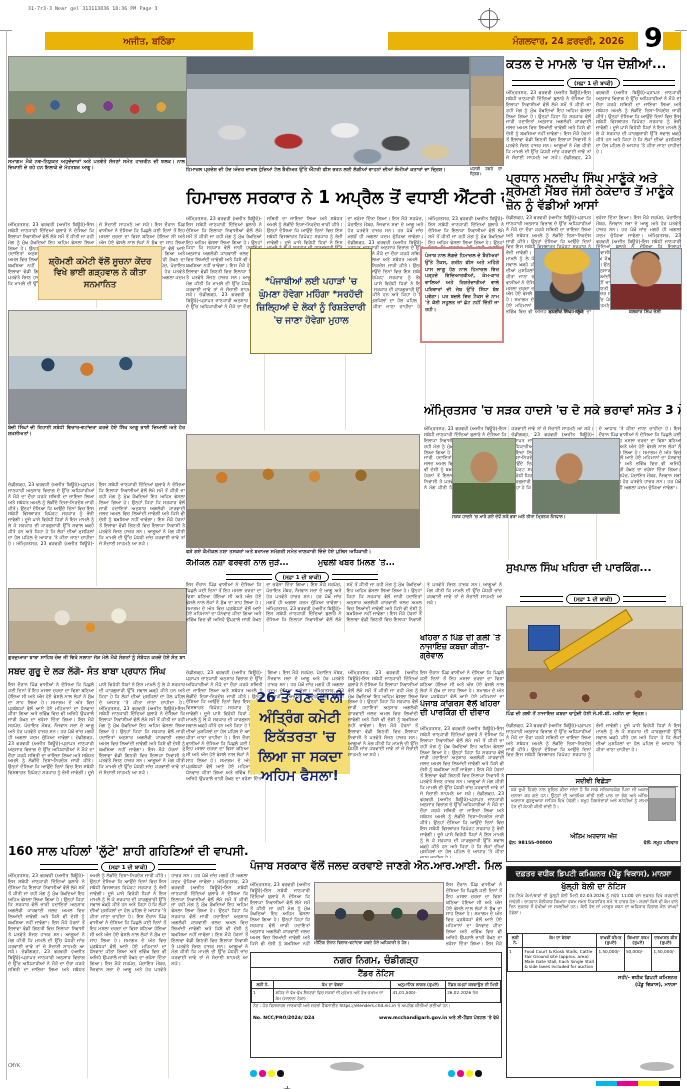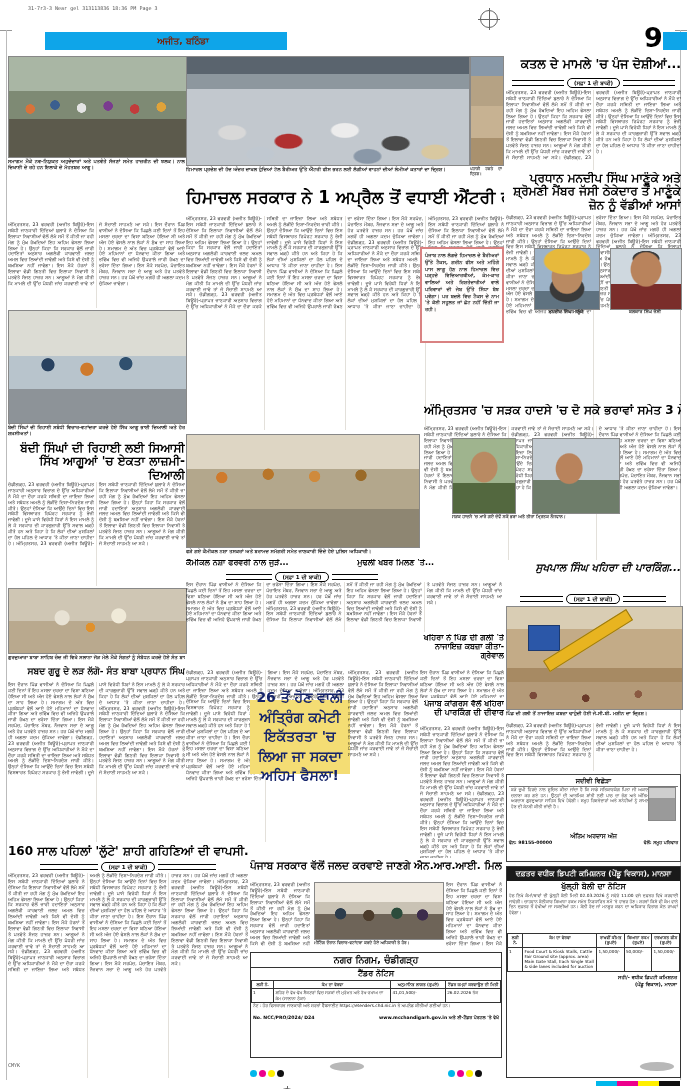--- a/index.html
+++ b/index.html
@@ -5,31 +5,31 @@
   html,body{margin:0;padding:0;background:#f2f2f0;}
   #page{position:relative;width:687px;height:1089px;background:#ffffff;margin:0 auto;
         font-family:"DejaVu Sans",sans-serif;overflow:hidden;}
   .abs{position:absolute;}
   
   .greek{font-size:4.7px;line-height:1.25;text-align:justify;color:#141414;overflow:hidden;}
   .greek span{word-break:break-word;}
   .c2{column-count:2;column-gap:5px;column-rule:1px solid #e3e0da;}
   .c3{column-count:3;column-gap:5px;column-rule:1px solid #e3e0da;}
   .c4{column-count:4;column-gap:5px;column-rule:1px solid #e3e0da;}
-  .hl{font-weight:bold;color:#000;text-align:right;line-height:1.12;overflow:hidden;}
+  .hl{font-weight:bold;color:#000;text-align:left;line-height:1.12;overflow:hidden;}
   .nw{white-space:nowrap;}
   .cap{font-size:5px;font-weight:bold;color:#1c1c1c;line-height:1.25;text-align:justify;overflow:hidden;}
   .capc{text-align:center;}
   
   .pillrow{display:flex;align-items:center;gap:3px;}
   .pillbar{flex:1;height:4px;border-top:1.5px solid #000;border-bottom:1px solid #000;}
   .pill{border:1px solid #000;border-radius:8px;font-size:5.5px;font-weight:bold;
         padding:0 6px;line-height:8px;background:#fff;white-space:nowrap;}
   
-  .peachbox{background:#0ea5e9;color:#7c1d00;font-weight:bold;text-align:center;overflow:hidden;padding-left:34px;}
+  .peachbox{background:#eab308;color:#7c1d00;font-weight:bold;text-align:center;overflow:hidden;}
   .hibox{background:#f8e0ae;border:1px solid #d8b770;font-weight:bold;color:#222;
          font-size:8.5px;line-height:1.3;text-align:center;display:flex;align-items:center;justify-content:center;padding:2px;}
   .ybox1{background:#fdf7cd;border:1px solid #8a7a30;font-weight:bold;color:#16306e;
          font-size:9px;line-height:1.45;text-align:center;display:flex;align-items:center;justify-content:center;padding:3px;}
   .ybox2{background:#f4dd74;font-weight:bold;color:#15246a;font-size:14px;line-height:1.4;
          text-align:center;display:flex;align-items:center;justify-content:center;padding:3px;}
   .pinkbox{border:2px solid #d98282;background:#fffdfc;font-size:5px;font-weight:bold;color:#2c2c2c;
            padding:3px;text-align:justify;line-height:1.35;overflow:hidden;}
   
   .ph{overflow:hidden;background:#b9b2a6;border:0.5px solid #888;}
@@ -130,20 +130,21 @@
 <div id="page">
 
   <div class="abs slug" style="left:28px;top:5px;">31-7r3-3 Near gel  313113836  18:36 PM  Page 3</div>
   <div class="abs regcross" style="left:480px;top:10px;"></div>
   <div class="abs rule-h" style="left:0;top:30px;width:12px;"></div>
   <div class="abs rule-h" style="left:675px;top:30px;width:12px;"></div>
   <div class="abs rule-v" style="left:6px;top:30px;height:1050px;"></div>
   <div class="abs rule-v" style="left:680px;top:30px;height:1050px;"></div>
 
   <div class="abs peachbox" style="left:45px;top:32px;width:208px;height:18px;font-size:9px;line-height:18px;">ਅਜੀਤ, ਬਠਿੰਡਾ</div>
+  <div class="abs peachbox" style="left:388px;top:32px;width:250px;height:18px;font-size:9px;line-height:18px;text-align:right;padding-right:14px;box-sizing:border-box;">ਮੰਗਲਵਾਰ, 24 ਫ਼ਰਵਰੀ, 2026</div>
   <div class="abs pageno" style="left:644px;top:22px;">9</div>
   <div class="abs peachbox" style="left:663px;top:32px;width:18px;height:18px;"></div>
 
   <div class="abs ph ph-crowd" style="left:8px;top:56px;width:177px;height:100px;"></div>
   <div class="abs cap" style="left:8px;top:158px;width:177px;height:26px;">ਸਮਾਗਮ ਮੌਕੇ ਨਵ-ਨਿਯੁਕਤ ਅਹੁਦੇਦਾਰਾਂ ਅਤੇ ਪਤਵੰਤੇ ਸੱਜਣਾਂ ਸਮੇਤ ਹਾਜ਼ਰੀਨ ਦੀ ਝਲਕ। ਨਾਲ ਦਿਖਾਈ ਦੇ ਰਹੇ ਹਨ ਇਲਾਕੇ ਦੇ ਮੋਹਤਬਰ ਆਗੂ।</div>
 
   <div class="abs ph ph-toll" style="left:186px;top:56px;width:282px;height:108px;"></div>
   <div class="abs cap" style="left:186px;top:166px;width:282px;height:11px;white-space:nowrap;">ਹਿਮਾਚਲ ਪ੍ਰਦੇਸ਼ ਦੀ ਹੱਦ ਅੰਦਰ ਦਾਖਲ ਹੁੰਦਿਆਂ ਟੋਲ ਬੈਰੀਅਰ ਉੱਤੇ ਐਂਟਰੀ ਫੀਸ ਭਰਨ ਲਈ ਲੱਗੀਆਂ ਵਾਹਨਾਂ ਦੀਆਂ ਲੰਮੀਆਂ ਕਤਾਰਾਂ ਦਾ ਦ੍ਰਿਸ਼।</div>
 
   <div class="abs ph ph-hill" style="left:470px;top:56px;width:32px;height:108px;"></div>
@@ -164,25 +165,25 @@
     <span>ਚੰਡੀਗੜ੍ਹ, 23 ਫਰਵਰੀ (ਅਜੀਤ ਬਿਊਰੋ)-ਪ੍ਰਾਪਤ ਜਾਣਕਾਰੀ ਅਨੁਸਾਰ ਵਿਭਾਗ ਦੇ ਉੱਚ ਅਧਿਕਾਰੀਆਂ ਨੇ ਮੌਕੇ ਦਾ ਦੌਰਾ ਕਰਕੇ ਸਥਿਤੀ ਦਾ ਜਾਇਜ਼ਾ ਲਿਆ ਅਤੇ ਸਬੰਧਤ ਅਮਲੇ ਨੂੰ ਲੋੜੀਂਦੇ ਦਿਸ਼ਾ-ਨਿਰਦੇਸ਼ ਜਾਰੀ ਕੀਤੇ। ਉਨ੍ਹਾਂ ਦੱਸਿਆ ਕਿ ਆਉਂਦੇ ਦਿਨਾਂ ਵਿਚ ਇਸ ਸਬੰਧੀ ਵਿਸਥਾਰਤ ਰਿਪੋਰਟ ਸਰਕਾਰ ਨੂੰ ਭੇਜੀ ਜਾਵੇਗੀ। ਦੂਜੇ ਪਾਸੇ ਵਿਰੋਧੀ ਧਿਰਾਂ ਨੇ ਇਸ ਮਾਮਲੇ ਨੂੰ ਲੈ ਕੇ ਸਰਕਾਰ ਦੀ ਕਾਰਗੁਜ਼ਾਰੀ ਉੱਤੇ ਸਵਾਲ ਖੜ੍ਹੇ ਕੀਤੇ ਹਨ ਅਤੇ ਕਿਹਾ ਹੈ ਕਿ ਲੋਕਾਂ ਦੀਆਂ ਮੁਸ਼ਕਿਲਾਂ ਦਾ ਹੱਲ ਪਹਿਲ ਦੇ ਆਧਾਰ 'ਤੇ ਕੀਤਾ ਜਾਣਾ ਚਾਹੀਦਾ ਹੈ।</span> <span>ਇਸ ਦੌਰਾਨ ਪਿੰਡ ਵਾਸੀਆਂ ਨੇ ਦੱਸਿਆ ਕਿ ਪਿਛਲੇ ਕਈ ਦਿਨਾਂ ਤੋਂ ਇਹ ਮਸਲਾ ਚਰਚਾ ਦਾ ਵਿਸ਼ਾ ਬਣਿਆ ਹੋਇਆ ਸੀ ਅਤੇ ਅੱਜ ਹੋਏ ਫੈਸਲੇ ਨਾਲ ਲੋਕਾਂ ਨੇ ਸੁੱਖ ਦਾ ਸਾਹ ਲਿਆ ਹੈ। ਸਮਾਗਮ ਦੇ ਅੰਤ ਵਿਚ ਪ੍ਰਬੰਧਕਾਂ ਵੱਲੋਂ ਆਏ ਹੋਏ ਮਹਿਮਾਨਾਂ ਦਾ ਧੰਨਵਾਦ ਕੀਤਾ ਗਿਆ ਅਤੇ ਭਵਿੱਖ ਵਿਚ ਵੀ ਅਜਿਹੇ ਉਪਰਾਲੇ ਜਾਰੀ ਰੱਖਣ ਦਾ ਭਰੋਸਾ ਦਿੱਤਾ ਗਿਆ। ਇਸ ਮੌਕੇ ਸਰਪੰਚ, ਪੰਚਾਇਤ ਮੈਂਬਰ, ਨੌਜਵਾਨ ਸਭਾ ਦੇ ਆਗੂ ਅਤੇ ਹੋਰ ਪਤਵੰਤੇ ਹਾਜ਼ਰ ਸਨ। ਹਰ ਪੱਖੋਂ ਜਾਂਚ ਮਗਰੋਂ ਹੀ ਅਗਲਾ ਕਦਮ ਚੁੱਕਿਆ ਜਾਵੇਗਾ।</span> <span>ਅੰਮ੍ਰਿਤਸਰ, 23 ਫਰਵਰੀ (ਅਜੀਤ ਬਿਊਰੋ)-ਇਸ ਸਬੰਧੀ ਜਾਣਕਾਰੀ ਦਿੰਦਿਆਂ ਬੁਲਾਰੇ ਨੇ ਦੱਸਿਆ ਕਿ ਇਲਾਕਾ ਨਿਵਾਸੀਆਂ ਵੱਲੋਂ ਲੰਮੇ ਸਮੇਂ ਤੋਂ ਕੀਤੀ ਜਾ ਰਹੀ ਮੰਗ ਨੂੰ ਮੁੱਖ ਰੱਖਦਿਆਂ ਇਹ ਅਹਿਮ ਫੈਸਲਾ ਲਿਆ ਗਿਆ ਹੈ। ਉਨ੍ਹਾਂ ਕਿਹਾ ਕਿ ਸਰਕਾਰ ਵੱਲੋਂ ਜਾਰੀ ਹਦਾਇਤਾਂ ਅਨੁਸਾਰ ਅਗਲੇਰੀ ਕਾਰਵਾਈ ਜਲਦ ਅਮਲ ਵਿਚ ਲਿਆਂਦੀ ਜਾਵੇਗੀ ਅਤੇ ਕਿਸੇ ਵੀ ਦੋਸ਼ੀ ਨੂੰ ਬਖ਼ਸ਼ਿਆ ਨਹੀਂ ਜਾਵੇਗਾ। ਇਸ ਮੌਕੇ ਹੋਰਨਾਂ ਤੋਂ ਇਲਾਵਾ ਵੱਡੀ ਗਿਣਤੀ ਵਿਚ ਇਲਾਕਾ ਨਿਵਾਸੀ ਤੇ ਪਤਵੰਤੇ ਸੱਜਣ ਹਾਜ਼ਰ ਸਨ। ਆਗੂਆਂ ਨੇ ਮੰਗ ਕੀਤੀ ਕਿ ਮਾਮਲੇ ਦੀ ਉੱਚ ਪੱਧਰੀ ਜਾਂਚ ਕਰਵਾਈ ਜਾਵੇ ਤਾਂ ਜੋ ਸੱਚਾਈ ਸਾਹਮਣੇ ਆ ਸਕੇ।</span>
   </div>
   <div class="abs ph ph-turban" style="left:534px;top:248px;width:64px;height:60px;"></div>
   <div class="abs cap capc" style="left:530px;top:309px;width:72px;height:8px;font-size:4.6px;">ਮਨਦੀਪ ਸਿੰਘ ਮਾਣੂੰਕੇ</div>
   <div class="abs ph ph-maroon" style="left:610px;top:248px;width:70px;height:60px;"></div>
   <div class="abs cap capc" style="left:608px;top:309px;width:74px;height:8px;font-size:4.6px;">ਬਲਕਾਰ ਸਿੰਘ ਜੱਸੀ</div>
 
   <div class="abs greek c2" style="left:8px;top:222px;width:177px;height:86px;">
     <span>ਅੰਮ੍ਰਿਤਸਰ, 23 ਫਰਵਰੀ (ਅਜੀਤ ਬਿਊਰੋ)-ਇਸ ਸਬੰਧੀ ਜਾਣਕਾਰੀ ਦਿੰਦਿਆਂ ਬੁਲਾਰੇ ਨੇ ਦੱਸਿਆ ਕਿ ਇਲਾਕਾ ਨਿਵਾਸੀਆਂ ਵੱਲੋਂ ਲੰਮੇ ਸਮੇਂ ਤੋਂ ਕੀਤੀ ਜਾ ਰਹੀ ਮੰਗ ਨੂੰ ਮੁੱਖ ਰੱਖਦਿਆਂ ਇਹ ਅਹਿਮ ਫੈਸਲਾ ਲਿਆ ਗਿਆ ਹੈ। ਉਨ੍ਹਾਂ ਕਿਹਾ ਕਿ ਸਰਕਾਰ ਵੱਲੋਂ ਜਾਰੀ ਹਦਾਇਤਾਂ ਅਨੁਸਾਰ ਅਗਲੇਰੀ ਕਾਰਵਾਈ ਜਲਦ ਅਮਲ ਵਿਚ ਲਿਆਂਦੀ ਜਾਵੇਗੀ ਅਤੇ ਕਿਸੇ ਵੀ ਦੋਸ਼ੀ ਨੂੰ ਬਖ਼ਸ਼ਿਆ ਨਹੀਂ ਜਾਵੇਗਾ। ਇਸ ਮੌਕੇ ਹੋਰਨਾਂ ਤੋਂ ਇਲਾਵਾ ਵੱਡੀ ਗਿਣਤੀ ਵਿਚ ਇਲਾਕਾ ਨਿਵਾਸੀ ਤੇ ਪਤਵੰਤੇ ਸੱਜਣ ਹਾਜ਼ਰ ਸਨ। ਆਗੂਆਂ ਨੇ ਮੰਗ ਕੀਤੀ ਕਿ ਮਾਮਲੇ ਦੀ ਉੱਚ ਪੱਧਰੀ ਜਾਂਚ ਕਰਵਾਈ ਜਾਵੇ ਤਾਂ ਜੋ ਸੱਚਾਈ ਸਾਹਮਣੇ ਆ ਸਕੇ।</span> <span>ਇਸ ਦੌਰਾਨ ਪਿੰਡ ਵਾਸੀਆਂ ਨੇ ਦੱਸਿਆ ਕਿ ਪਿਛਲੇ ਕਈ ਦਿਨਾਂ ਤੋਂ ਇਹ ਮਸਲਾ ਚਰਚਾ ਦਾ ਵਿਸ਼ਾ ਬਣਿਆ ਹੋਇਆ ਸੀ ਅਤੇ ਅੱਜ ਹੋਏ ਫੈਸਲੇ ਨਾਲ ਲੋਕਾਂ ਨੇ ਸੁੱਖ ਦਾ ਸਾਹ ਲਿਆ ਹੈ। ਸਮਾਗਮ ਦੇ ਅੰਤ ਵਿਚ ਪ੍ਰਬੰਧਕਾਂ ਵੱਲੋਂ ਆਏ ਹੋਏ ਮਹਿਮਾਨਾਂ ਦਾ ਧੰਨਵਾਦ ਕੀਤਾ ਗਿਆ ਅਤੇ ਭਵਿੱਖ ਵਿਚ ਵੀ ਅਜਿਹੇ ਉਪਰਾਲੇ ਜਾਰੀ ਰੱਖਣ ਦਾ ਭਰੋਸਾ ਦਿੱਤਾ ਗਿਆ। ਇਸ ਮੌਕੇ ਸਰਪੰਚ, ਪੰਚਾਇਤ ਮੈਂਬਰ, ਨੌਜਵਾਨ ਸਭਾ ਦੇ ਆਗੂ ਅਤੇ ਹੋਰ ਪਤਵੰਤੇ ਹਾਜ਼ਰ ਸਨ। ਹਰ ਪੱਖੋਂ ਜਾਂਚ ਮਗਰੋਂ ਹੀ ਅਗਲਾ ਕਦਮ ਚੁੱਕਿਆ ਜਾਵੇਗਾ।</span>
   </div>
+  <div class="abs hibox" style="left:38px;top:246px;width:118px;height:48px;">ਸ਼੍ਰੋਮਣੀ ਕਮੇਟੀ ਵੱਲੋਂ ਸੂਚਨਾ ਕੇਂਦਰ ਵਿਖੇ ਭਾਈ ਗੜ੍ਹਵਾਲ ਨੇ ਕੀਤਾ ਸਨਮਾਨਿਤ</div>
 
   <div class="abs ph ph-room" style="left:8px;top:310px;width:177px;height:112px;"></div>
   <div class="abs cap" style="left:8px;top:424px;width:177px;height:16px;">ਬੰਦੀ ਸਿੰਘਾਂ ਦੀ ਰਿਹਾਈ ਸਬੰਧੀ ਵਿਚਾਰ-ਵਟਾਂਦਰਾ ਕਰਦੇ ਹੋਏ ਸਿੱਖ ਆਗੂ ਭਾਈ ਦਿਆਲੀ ਅਤੇ ਹੋਰ ਸ਼ਖ਼ਸੀਅਤਾਂ।</div>
 
-  <div class="abs hl" style="left:8px;top:442px;width:177px;height:38px;font-size:12px;">ਬੰਦੀ ਸਿੰਘਾਂ ਦੀ ਰਿਹਾਈ ਲਈ ਸਿਆਸੀ ਸਿੱਖ ਆਗੂਆਂ 'ਚ ਏਕਤਾ ਲਾਜ਼ਮੀ-ਦਿਆਲੀ</div>
   <div class="abs greek c2" style="left:8px;top:482px;width:177px;height:104px;">
     <span>ਚੰਡੀਗੜ੍ਹ, 23 ਫਰਵਰੀ (ਅਜੀਤ ਬਿਊਰੋ)-ਪ੍ਰਾਪਤ ਜਾਣਕਾਰੀ ਅਨੁਸਾਰ ਵਿਭਾਗ ਦੇ ਉੱਚ ਅਧਿਕਾਰੀਆਂ ਨੇ ਮੌਕੇ ਦਾ ਦੌਰਾ ਕਰਕੇ ਸਥਿਤੀ ਦਾ ਜਾਇਜ਼ਾ ਲਿਆ ਅਤੇ ਸਬੰਧਤ ਅਮਲੇ ਨੂੰ ਲੋੜੀਂਦੇ ਦਿਸ਼ਾ-ਨਿਰਦੇਸ਼ ਜਾਰੀ ਕੀਤੇ। ਉਨ੍ਹਾਂ ਦੱਸਿਆ ਕਿ ਆਉਂਦੇ ਦਿਨਾਂ ਵਿਚ ਇਸ ਸਬੰਧੀ ਵਿਸਥਾਰਤ ਰਿਪੋਰਟ ਸਰਕਾਰ ਨੂੰ ਭੇਜੀ ਜਾਵੇਗੀ। ਦੂਜੇ ਪਾਸੇ ਵਿਰੋਧੀ ਧਿਰਾਂ ਨੇ ਇਸ ਮਾਮਲੇ ਨੂੰ ਲੈ ਕੇ ਸਰਕਾਰ ਦੀ ਕਾਰਗੁਜ਼ਾਰੀ ਉੱਤੇ ਸਵਾਲ ਖੜ੍ਹੇ ਕੀਤੇ ਹਨ ਅਤੇ ਕਿਹਾ ਹੈ ਕਿ ਲੋਕਾਂ ਦੀਆਂ ਮੁਸ਼ਕਿਲਾਂ ਦਾ ਹੱਲ ਪਹਿਲ ਦੇ ਆਧਾਰ 'ਤੇ ਕੀਤਾ ਜਾਣਾ ਚਾਹੀਦਾ ਹੈ।</span> <span>ਅੰਮ੍ਰਿਤਸਰ, 23 ਫਰਵਰੀ (ਅਜੀਤ ਬਿਊਰੋ)-ਇਸ ਸਬੰਧੀ ਜਾਣਕਾਰੀ ਦਿੰਦਿਆਂ ਬੁਲਾਰੇ ਨੇ ਦੱਸਿਆ ਕਿ ਇਲਾਕਾ ਨਿਵਾਸੀਆਂ ਵੱਲੋਂ ਲੰਮੇ ਸਮੇਂ ਤੋਂ ਕੀਤੀ ਜਾ ਰਹੀ ਮੰਗ ਨੂੰ ਮੁੱਖ ਰੱਖਦਿਆਂ ਇਹ ਅਹਿਮ ਫੈਸਲਾ ਲਿਆ ਗਿਆ ਹੈ। ਉਨ੍ਹਾਂ ਕਿਹਾ ਕਿ ਸਰਕਾਰ ਵੱਲੋਂ ਜਾਰੀ ਹਦਾਇਤਾਂ ਅਨੁਸਾਰ ਅਗਲੇਰੀ ਕਾਰਵਾਈ ਜਲਦ ਅਮਲ ਵਿਚ ਲਿਆਂਦੀ ਜਾਵੇਗੀ ਅਤੇ ਕਿਸੇ ਵੀ ਦੋਸ਼ੀ ਨੂੰ ਬਖ਼ਸ਼ਿਆ ਨਹੀਂ ਜਾਵੇਗਾ। ਇਸ ਮੌਕੇ ਹੋਰਨਾਂ ਤੋਂ ਇਲਾਵਾ ਵੱਡੀ ਗਿਣਤੀ ਵਿਚ ਇਲਾਕਾ ਨਿਵਾਸੀ ਤੇ ਪਤਵੰਤੇ ਸੱਜਣ ਹਾਜ਼ਰ ਸਨ। ਆਗੂਆਂ ਨੇ ਮੰਗ ਕੀਤੀ ਕਿ ਮਾਮਲੇ ਦੀ ਉੱਚ ਪੱਧਰੀ ਜਾਂਚ ਕਰਵਾਈ ਜਾਵੇ ਤਾਂ ਜੋ ਸੱਚਾਈ ਸਾਹਮਣੇ ਆ ਸਕੇ।</span>
   </div>
 
   <div class="abs ph ph-garland" style="left:8px;top:588px;width:177px;height:64px;"></div>
   <div class="abs cap" style="left:8px;top:654px;width:177px;height:11px;white-space:nowrap;">ਗੁਰਦੁਆਰਾ ਬਾਬਾ ਸਾਹਿਬ ਚੰਦ ਜੀ ਵਿਖੇ ਸਲਾਨਾ ਜੋੜ ਮੇਲੇ ਮੌਕੇ ਸੰਗਤਾਂ ਨੂੰ ਸੰਬੋਧਨ ਕਰਦੇ ਹੋਏ ਸੰਤ ਬਾਬਾ ਪ੍ਰਧਾਨ ਸਿੰਘ।</div>
   <div class="abs hl nw" style="left:8px;top:666px;width:177px;height:13px;font-size:9px;">ਸਬਦ ਗੁਰੂ ਦੇ ਲੜ ਲੱਗੋ- ਸੰਤ ਬਾਬਾ ਪ੍ਰਧਾਨ ਸਿੰਘ</div>
   <div class="abs greek c2" style="left:8px;top:682px;width:177px;height:160px;">
     <span>ਇਸ ਦੌਰਾਨ ਪਿੰਡ ਵਾਸੀਆਂ ਨੇ ਦੱਸਿਆ ਕਿ ਪਿਛਲੇ ਕਈ ਦਿਨਾਂ ਤੋਂ ਇਹ ਮਸਲਾ ਚਰਚਾ ਦਾ ਵਿਸ਼ਾ ਬਣਿਆ ਹੋਇਆ ਸੀ ਅਤੇ ਅੱਜ ਹੋਏ ਫੈਸਲੇ ਨਾਲ ਲੋਕਾਂ ਨੇ ਸੁੱਖ ਦਾ ਸਾਹ ਲਿਆ ਹੈ। ਸਮਾਗਮ ਦੇ ਅੰਤ ਵਿਚ ਪ੍ਰਬੰਧਕਾਂ ਵੱਲੋਂ ਆਏ ਹੋਏ ਮਹਿਮਾਨਾਂ ਦਾ ਧੰਨਵਾਦ ਕੀਤਾ ਗਿਆ ਅਤੇ ਭਵਿੱਖ ਵਿਚ ਵੀ ਅਜਿਹੇ ਉਪਰਾਲੇ ਜਾਰੀ ਰੱਖਣ ਦਾ ਭਰੋਸਾ ਦਿੱਤਾ ਗਿਆ। ਇਸ ਮੌਕੇ ਸਰਪੰਚ, ਪੰਚਾਇਤ ਮੈਂਬਰ, ਨੌਜਵਾਨ ਸਭਾ ਦੇ ਆਗੂ ਅਤੇ ਹੋਰ ਪਤਵੰਤੇ ਹਾਜ਼ਰ ਸਨ। ਹਰ ਪੱਖੋਂ ਜਾਂਚ ਮਗਰੋਂ ਹੀ ਅਗਲਾ ਕਦਮ ਚੁੱਕਿਆ ਜਾਵੇਗਾ।</span> <span>ਚੰਡੀਗੜ੍ਹ, 23 ਫਰਵਰੀ (ਅਜੀਤ ਬਿਊਰੋ)-ਪ੍ਰਾਪਤ ਜਾਣਕਾਰੀ ਅਨੁਸਾਰ ਵਿਭਾਗ ਦੇ ਉੱਚ ਅਧਿਕਾਰੀਆਂ ਨੇ ਮੌਕੇ ਦਾ ਦੌਰਾ ਕਰਕੇ ਸਥਿਤੀ ਦਾ ਜਾਇਜ਼ਾ ਲਿਆ ਅਤੇ ਸਬੰਧਤ ਅਮਲੇ ਨੂੰ ਲੋੜੀਂਦੇ ਦਿਸ਼ਾ-ਨਿਰਦੇਸ਼ ਜਾਰੀ ਕੀਤੇ। ਉਨ੍ਹਾਂ ਦੱਸਿਆ ਕਿ ਆਉਂਦੇ ਦਿਨਾਂ ਵਿਚ ਇਸ ਸਬੰਧੀ ਵਿਸਥਾਰਤ ਰਿਪੋਰਟ ਸਰਕਾਰ ਨੂੰ ਭੇਜੀ ਜਾਵੇਗੀ। ਦੂਜੇ ਪਾਸੇ ਵਿਰੋਧੀ ਧਿਰਾਂ ਨੇ ਇਸ ਮਾਮਲੇ ਨੂੰ ਲੈ ਕੇ ਸਰਕਾਰ ਦੀ ਕਾਰਗੁਜ਼ਾਰੀ ਉੱਤੇ ਸਵਾਲ ਖੜ੍ਹੇ ਕੀਤੇ ਹਨ ਅਤੇ ਕਿਹਾ ਹੈ ਕਿ ਲੋਕਾਂ ਦੀਆਂ ਮੁਸ਼ਕਿਲਾਂ ਦਾ ਹੱਲ ਪਹਿਲ ਦੇ ਆਧਾਰ 'ਤੇ ਕੀਤਾ ਜਾਣਾ ਚਾਹੀਦਾ ਹੈ।</span> <span>ਅੰਮ੍ਰਿਤਸਰ, 23 ਫਰਵਰੀ (ਅਜੀਤ ਬਿਊਰੋ)-ਇਸ ਸਬੰਧੀ ਜਾਣਕਾਰੀ ਦਿੰਦਿਆਂ ਬੁਲਾਰੇ ਨੇ ਦੱਸਿਆ ਕਿ ਇਲਾਕਾ ਨਿਵਾਸੀਆਂ ਵੱਲੋਂ ਲੰਮੇ ਸਮੇਂ ਤੋਂ ਕੀਤੀ ਜਾ ਰਹੀ ਮੰਗ ਨੂੰ ਮੁੱਖ ਰੱਖਦਿਆਂ ਇਹ ਅਹਿਮ ਫੈਸਲਾ ਲਿਆ ਗਿਆ ਹੈ। ਉਨ੍ਹਾਂ ਕਿਹਾ ਕਿ ਸਰਕਾਰ ਵੱਲੋਂ ਜਾਰੀ ਹਦਾਇਤਾਂ ਅਨੁਸਾਰ ਅਗਲੇਰੀ ਕਾਰਵਾਈ ਜਲਦ ਅਮਲ ਵਿਚ ਲਿਆਂਦੀ ਜਾਵੇਗੀ ਅਤੇ ਕਿਸੇ ਵੀ ਦੋਸ਼ੀ ਨੂੰ ਬਖ਼ਸ਼ਿਆ ਨਹੀਂ ਜਾਵੇਗਾ। ਇਸ ਮੌਕੇ ਹੋਰਨਾਂ ਤੋਂ ਇਲਾਵਾ ਵੱਡੀ ਗਿਣਤੀ ਵਿਚ ਇਲਾਕਾ ਨਿਵਾਸੀ ਤੇ ਪਤਵੰਤੇ ਸੱਜਣ ਹਾਜ਼ਰ ਸਨ। ਆਗੂਆਂ ਨੇ ਮੰਗ ਕੀਤੀ ਕਿ ਮਾਮਲੇ ਦੀ ਉੱਚ ਪੱਧਰੀ ਜਾਂਚ ਕਰਵਾਈ ਜਾਵੇ ਤਾਂ ਜੋ ਸੱਚਾਈ ਸਾਹਮਣੇ ਆ ਸਕੇ।</span>
   </div>
@@ -194,26 +195,27 @@
       <i class="pillbar"></i>
   </div>
   <div class="abs greek c3" style="left:8px;top:873px;width:240px;height:205px;">
     <span>ਅੰਮ੍ਰਿਤਸਰ, 23 ਫਰਵਰੀ (ਅਜੀਤ ਬਿਊਰੋ)-ਇਸ ਸਬੰਧੀ ਜਾਣਕਾਰੀ ਦਿੰਦਿਆਂ ਬੁਲਾਰੇ ਨੇ ਦੱਸਿਆ ਕਿ ਇਲਾਕਾ ਨਿਵਾਸੀਆਂ ਵੱਲੋਂ ਲੰਮੇ ਸਮੇਂ ਤੋਂ ਕੀਤੀ ਜਾ ਰਹੀ ਮੰਗ ਨੂੰ ਮੁੱਖ ਰੱਖਦਿਆਂ ਇਹ ਅਹਿਮ ਫੈਸਲਾ ਲਿਆ ਗਿਆ ਹੈ। ਉਨ੍ਹਾਂ ਕਿਹਾ ਕਿ ਸਰਕਾਰ ਵੱਲੋਂ ਜਾਰੀ ਹਦਾਇਤਾਂ ਅਨੁਸਾਰ ਅਗਲੇਰੀ ਕਾਰਵਾਈ ਜਲਦ ਅਮਲ ਵਿਚ ਲਿਆਂਦੀ ਜਾਵੇਗੀ ਅਤੇ ਕਿਸੇ ਵੀ ਦੋਸ਼ੀ ਨੂੰ ਬਖ਼ਸ਼ਿਆ ਨਹੀਂ ਜਾਵੇਗਾ। ਇਸ ਮੌਕੇ ਹੋਰਨਾਂ ਤੋਂ ਇਲਾਵਾ ਵੱਡੀ ਗਿਣਤੀ ਵਿਚ ਇਲਾਕਾ ਨਿਵਾਸੀ ਤੇ ਪਤਵੰਤੇ ਸੱਜਣ ਹਾਜ਼ਰ ਸਨ। ਆਗੂਆਂ ਨੇ ਮੰਗ ਕੀਤੀ ਕਿ ਮਾਮਲੇ ਦੀ ਉੱਚ ਪੱਧਰੀ ਜਾਂਚ ਕਰਵਾਈ ਜਾਵੇ ਤਾਂ ਜੋ ਸੱਚਾਈ ਸਾਹਮਣੇ ਆ ਸਕੇ।</span> <span>ਚੰਡੀਗੜ੍ਹ, 23 ਫਰਵਰੀ (ਅਜੀਤ ਬਿਊਰੋ)-ਪ੍ਰਾਪਤ ਜਾਣਕਾਰੀ ਅਨੁਸਾਰ ਵਿਭਾਗ ਦੇ ਉੱਚ ਅਧਿਕਾਰੀਆਂ ਨੇ ਮੌਕੇ ਦਾ ਦੌਰਾ ਕਰਕੇ ਸਥਿਤੀ ਦਾ ਜਾਇਜ਼ਾ ਲਿਆ ਅਤੇ ਸਬੰਧਤ ਅਮਲੇ ਨੂੰ ਲੋੜੀਂਦੇ ਦਿਸ਼ਾ-ਨਿਰਦੇਸ਼ ਜਾਰੀ ਕੀਤੇ। ਉਨ੍ਹਾਂ ਦੱਸਿਆ ਕਿ ਆਉਂਦੇ ਦਿਨਾਂ ਵਿਚ ਇਸ ਸਬੰਧੀ ਵਿਸਥਾਰਤ ਰਿਪੋਰਟ ਸਰਕਾਰ ਨੂੰ ਭੇਜੀ ਜਾਵੇਗੀ। ਦੂਜੇ ਪਾਸੇ ਵਿਰੋਧੀ ਧਿਰਾਂ ਨੇ ਇਸ ਮਾਮਲੇ ਨੂੰ ਲੈ ਕੇ ਸਰਕਾਰ ਦੀ ਕਾਰਗੁਜ਼ਾਰੀ ਉੱਤੇ ਸਵਾਲ ਖੜ੍ਹੇ ਕੀਤੇ ਹਨ ਅਤੇ ਕਿਹਾ ਹੈ ਕਿ ਲੋਕਾਂ ਦੀਆਂ ਮੁਸ਼ਕਿਲਾਂ ਦਾ ਹੱਲ ਪਹਿਲ ਦੇ ਆਧਾਰ 'ਤੇ ਕੀਤਾ ਜਾਣਾ ਚਾਹੀਦਾ ਹੈ।</span> <span>ਇਸ ਦੌਰਾਨ ਪਿੰਡ ਵਾਸੀਆਂ ਨੇ ਦੱਸਿਆ ਕਿ ਪਿਛਲੇ ਕਈ ਦਿਨਾਂ ਤੋਂ ਇਹ ਮਸਲਾ ਚਰਚਾ ਦਾ ਵਿਸ਼ਾ ਬਣਿਆ ਹੋਇਆ ਸੀ ਅਤੇ ਅੱਜ ਹੋਏ ਫੈਸਲੇ ਨਾਲ ਲੋਕਾਂ ਨੇ ਸੁੱਖ ਦਾ ਸਾਹ ਲਿਆ ਹੈ। ਸਮਾਗਮ ਦੇ ਅੰਤ ਵਿਚ ਪ੍ਰਬੰਧਕਾਂ ਵੱਲੋਂ ਆਏ ਹੋਏ ਮਹਿਮਾਨਾਂ ਦਾ ਧੰਨਵਾਦ ਕੀਤਾ ਗਿਆ ਅਤੇ ਭਵਿੱਖ ਵਿਚ ਵੀ ਅਜਿਹੇ ਉਪਰਾਲੇ ਜਾਰੀ ਰੱਖਣ ਦਾ ਭਰੋਸਾ ਦਿੱਤਾ ਗਿਆ। ਇਸ ਮੌਕੇ ਸਰਪੰਚ, ਪੰਚਾਇਤ ਮੈਂਬਰ, ਨੌਜਵਾਨ ਸਭਾ ਦੇ ਆਗੂ ਅਤੇ ਹੋਰ ਪਤਵੰਤੇ ਹਾਜ਼ਰ ਸਨ। ਹਰ ਪੱਖੋਂ ਜਾਂਚ ਮਗਰੋਂ ਹੀ ਅਗਲਾ ਕਦਮ ਚੁੱਕਿਆ ਜਾਵੇਗਾ।</span> <span>ਅੰਮ੍ਰਿਤਸਰ, 23 ਫਰਵਰੀ (ਅਜੀਤ ਬਿਊਰੋ)-ਇਸ ਸਬੰਧੀ ਜਾਣਕਾਰੀ ਦਿੰਦਿਆਂ ਬੁਲਾਰੇ ਨੇ ਦੱਸਿਆ ਕਿ ਇਲਾਕਾ ਨਿਵਾਸੀਆਂ ਵੱਲੋਂ ਲੰਮੇ ਸਮੇਂ ਤੋਂ ਕੀਤੀ ਜਾ ਰਹੀ ਮੰਗ ਨੂੰ ਮੁੱਖ ਰੱਖਦਿਆਂ ਇਹ ਅਹਿਮ ਫੈਸਲਾ ਲਿਆ ਗਿਆ ਹੈ। ਉਨ੍ਹਾਂ ਕਿਹਾ ਕਿ ਸਰਕਾਰ ਵੱਲੋਂ ਜਾਰੀ ਹਦਾਇਤਾਂ ਅਨੁਸਾਰ ਅਗਲੇਰੀ ਕਾਰਵਾਈ ਜਲਦ ਅਮਲ ਵਿਚ ਲਿਆਂਦੀ ਜਾਵੇਗੀ ਅਤੇ ਕਿਸੇ ਵੀ ਦੋਸ਼ੀ ਨੂੰ ਬਖ਼ਸ਼ਿਆ ਨਹੀਂ ਜਾਵੇਗਾ। ਇਸ ਮੌਕੇ ਹੋਰਨਾਂ ਤੋਂ ਇਲਾਵਾ ਵੱਡੀ ਗਿਣਤੀ ਵਿਚ ਇਲਾਕਾ ਨਿਵਾਸੀ ਤੇ ਪਤਵੰਤੇ ਸੱਜਣ ਹਾਜ਼ਰ ਸਨ। ਆਗੂਆਂ ਨੇ ਮੰਗ ਕੀਤੀ ਕਿ ਮਾਮਲੇ ਦੀ ਉੱਚ ਪੱਧਰੀ ਜਾਂਚ ਕਰਵਾਈ ਜਾਵੇ ਤਾਂ ਜੋ ਸੱਚਾਈ ਸਾਹਮਣੇ ਆ ਸਕੇ।</span>
   </div>
 
   <div class="abs hl nw" style="left:186px;top:188px;width:318px;height:24px;font-size:17px;">ਹਿਮਾਚਲ ਸਰਕਾਰ ਨੇ 1 ਅਪ੍ਰੈਲ ਤੋਂ ਵਧਾਈ ਐਂਟਰੀ ਫੀਸ</div>
   <div class="abs greek c4" style="left:186px;top:216px;width:318px;height:214px;">
     <span>ਅੰਮ੍ਰਿਤਸਰ, 23 ਫਰਵਰੀ (ਅਜੀਤ ਬਿਊਰੋ)-ਇਸ ਸਬੰਧੀ ਜਾਣਕਾਰੀ ਦਿੰਦਿਆਂ ਬੁਲਾਰੇ ਨੇ ਦੱਸਿਆ ਕਿ ਇਲਾਕਾ ਨਿਵਾਸੀਆਂ ਵੱਲੋਂ ਲੰਮੇ ਸਮੇਂ ਤੋਂ ਕੀਤੀ ਜਾ ਰਹੀ ਮੰਗ ਨੂੰ ਮੁੱਖ ਰੱਖਦਿਆਂ ਇਹ ਅਹਿਮ ਫੈਸਲਾ ਲਿਆ ਗਿਆ ਹੈ। ਉਨ੍ਹਾਂ ਕਿਹਾ ਕਿ ਸਰਕਾਰ ਵੱਲੋਂ ਜਾਰੀ ਹਦਾਇਤਾਂ ਅਨੁਸਾਰ ਅਗਲੇਰੀ ਕਾਰਵਾਈ ਜਲਦ ਅਮਲ ਵਿਚ ਲਿਆਂਦੀ ਜਾਵੇਗੀ ਅਤੇ ਕਿਸੇ ਵੀ ਦੋਸ਼ੀ ਨੂੰ ਬਖ਼ਸ਼ਿਆ ਨਹੀਂ ਜਾਵੇਗਾ। ਇਸ ਮੌਕੇ ਹੋਰਨਾਂ ਤੋਂ ਇਲਾਵਾ ਵੱਡੀ ਗਿਣਤੀ ਵਿਚ ਇਲਾਕਾ ਨਿਵਾਸੀ ਤੇ ਪਤਵੰਤੇ ਸੱਜਣ ਹਾਜ਼ਰ ਸਨ। ਆਗੂਆਂ ਨੇ ਮੰਗ ਕੀਤੀ ਕਿ ਮਾਮਲੇ ਦੀ ਉੱਚ ਪੱਧਰੀ ਜਾਂਚ ਕਰਵਾਈ ਜਾਵੇ ਤਾਂ ਜੋ ਸੱਚਾਈ ਸਾਹਮਣੇ ਆ ਸਕੇ।</span> <span>ਚੰਡੀਗੜ੍ਹ, 23 ਫਰਵਰੀ (ਅਜੀਤ ਬਿਊਰੋ)-ਪ੍ਰਾਪਤ ਜਾਣਕਾਰੀ ਅਨੁਸਾਰ ਵਿਭਾਗ ਦੇ ਉੱਚ ਅਧਿਕਾਰੀਆਂ ਨੇ ਮੌਕੇ ਦਾ ਦੌਰਾ ਕਰਕੇ ਸਥਿਤੀ ਦਾ ਜਾਇਜ਼ਾ ਲਿਆ ਅਤੇ ਸਬੰਧਤ ਅਮਲੇ ਨੂੰ ਲੋੜੀਂਦੇ ਦਿਸ਼ਾ-ਨਿਰਦੇਸ਼ ਜਾਰੀ ਕੀਤੇ। ਉਨ੍ਹਾਂ ਦੱਸਿਆ ਕਿ ਆਉਂਦੇ ਦਿਨਾਂ ਵਿਚ ਇਸ ਸਬੰਧੀ ਵਿਸਥਾਰਤ ਰਿਪੋਰਟ ਸਰਕਾਰ ਨੂੰ ਭੇਜੀ ਜਾਵੇਗੀ। ਦੂਜੇ ਪਾਸੇ ਵਿਰੋਧੀ ਧਿਰਾਂ ਨੇ ਇਸ ਮਾਮਲੇ ਨੂੰ ਲੈ ਕੇ ਸਰਕਾਰ ਦੀ ਕਾਰਗੁਜ਼ਾਰੀ ਉੱਤੇ ਸਵਾਲ ਖੜ੍ਹੇ ਕੀਤੇ ਹਨ ਅਤੇ ਕਿਹਾ ਹੈ ਕਿ ਲੋਕਾਂ ਦੀਆਂ ਮੁਸ਼ਕਿਲਾਂ ਦਾ ਹੱਲ ਪਹਿਲ ਦੇ ਆਧਾਰ 'ਤੇ ਕੀਤਾ ਜਾਣਾ ਚਾਹੀਦਾ ਹੈ।</span> <span>ਇਸ ਦੌਰਾਨ ਪਿੰਡ ਵਾਸੀਆਂ ਨੇ ਦੱਸਿਆ ਕਿ ਪਿਛਲੇ ਕਈ ਦਿਨਾਂ ਤੋਂ ਇਹ ਮਸਲਾ ਚਰਚਾ ਦਾ ਵਿਸ਼ਾ ਬਣਿਆ ਹੋਇਆ ਸੀ ਅਤੇ ਅੱਜ ਹੋਏ ਫੈਸਲੇ ਨਾਲ ਲੋਕਾਂ ਨੇ ਸੁੱਖ ਦਾ ਸਾਹ ਲਿਆ ਹੈ। ਸਮਾਗਮ ਦੇ ਅੰਤ ਵਿਚ ਪ੍ਰਬੰਧਕਾਂ ਵੱਲੋਂ ਆਏ ਹੋਏ ਮਹਿਮਾਨਾਂ ਦਾ ਧੰਨਵਾਦ ਕੀਤਾ ਗਿਆ ਅਤੇ ਭਵਿੱਖ ਵਿਚ ਵੀ ਅਜਿਹੇ ਉਪਰਾਲੇ ਜਾਰੀ ਰੱਖਣ ਦਾ ਭਰੋਸਾ ਦਿੱਤਾ ਗਿਆ। ਇਸ ਮੌਕੇ ਸਰਪੰਚ, ਪੰਚਾਇਤ ਮੈਂਬਰ, ਨੌਜਵਾਨ ਸਭਾ ਦੇ ਆਗੂ ਅਤੇ ਹੋਰ ਪਤਵੰਤੇ ਹਾਜ਼ਰ ਸਨ। ਹਰ ਪੱਖੋਂ ਜਾਂਚ ਮਗਰੋਂ ਹੀ ਅਗਲਾ ਕਦਮ ਚੁੱਕਿਆ ਜਾਵੇਗਾ।</span> <span>ਚੰਡੀਗੜ੍ਹ, 23 ਫਰਵਰੀ (ਅਜੀਤ ਬਿਊਰੋ)-ਪ੍ਰਾਪਤ ਜਾਣਕਾਰੀ ਅਨੁਸਾਰ ਵਿਭਾਗ ਦੇ ਉੱਚ ਅਧਿਕਾਰੀਆਂ ਨੇ ਮੌਕੇ ਦਾ ਦੌਰਾ ਕਰਕੇ ਸਥਿਤੀ ਦਾ ਜਾਇਜ਼ਾ ਲਿਆ ਅਤੇ ਸਬੰਧਤ ਅਮਲੇ ਨੂੰ ਲੋੜੀਂਦੇ ਦਿਸ਼ਾ-ਨਿਰਦੇਸ਼ ਜਾਰੀ ਕੀਤੇ। ਉਨ੍ਹਾਂ ਦੱਸਿਆ ਕਿ ਆਉਂਦੇ ਦਿਨਾਂ ਵਿਚ ਇਸ ਸਬੰਧੀ ਵਿਸਥਾਰਤ ਰਿਪੋਰਟ ਸਰਕਾਰ ਨੂੰ ਭੇਜੀ ਜਾਵੇਗੀ। ਦੂਜੇ ਪਾਸੇ ਵਿਰੋਧੀ ਧਿਰਾਂ ਨੇ ਇਸ ਮਾਮਲੇ ਨੂੰ ਲੈ ਕੇ ਸਰਕਾਰ ਦੀ ਕਾਰਗੁਜ਼ਾਰੀ ਉੱਤੇ ਸਵਾਲ ਖੜ੍ਹੇ ਕੀਤੇ ਹਨ ਅਤੇ ਕਿਹਾ ਹੈ ਕਿ ਲੋਕਾਂ ਦੀਆਂ ਮੁਸ਼ਕਿਲਾਂ ਦਾ ਹੱਲ ਪਹਿਲ ਦੇ ਆਧਾਰ 'ਤੇ ਕੀਤਾ ਜਾਣਾ ਚਾਹੀਦਾ ਹੈ।</span> <span>ਅੰਮ੍ਰਿਤਸਰ, 23 ਫਰਵਰੀ (ਅਜੀਤ ਬਿਊਰੋ)-ਇਸ ਸਬੰਧੀ ਜਾਣਕਾਰੀ ਦਿੰਦਿਆਂ ਬੁਲਾਰੇ ਨੇ ਦੱਸਿਆ ਕਿ ਇਲਾਕਾ ਨਿਵਾਸੀਆਂ ਵੱਲੋਂ ਲੰਮੇ ਸਮੇਂ ਤੋਂ ਕੀਤੀ ਜਾ ਰਹੀ ਮੰਗ ਨੂੰ ਮੁੱਖ ਰੱਖਦਿਆਂ ਇਹ ਅਹਿਮ ਫੈਸਲਾ ਲਿਆ ਗਿਆ ਹੈ। ਉਨ੍ਹਾਂ ਕਿਹਾ ਕਿ ਸਰਕਾਰ ਵੱਲੋਂ ਜਾਰੀ ਹਦਾਇਤਾਂ ਅਨੁਸਾਰ ਅਗਲੇਰੀ ਕਾਰਵਾਈ ਜਲਦ ਅਮਲ ਵਿਚ ਲਿਆਂਦੀ ਜਾਵੇਗੀ ਅਤੇ ਕਿਸੇ ਵੀ ਦੋਸ਼ੀ ਨੂੰ ਬਖ਼ਸ਼ਿਆ ਨਹੀਂ ਜਾਵੇਗਾ। ਇਸ ਮੌਕੇ ਹੋਰਨਾਂ ਤੋਂ ਇਲਾਵਾ ਵੱਡੀ ਗਿਣਤੀ ਵਿਚ ਇਲਾਕਾ ਨਿਵਾਸੀ ਤੇ ਪਤਵੰਤੇ ਸੱਜਣ ਹਾਜ਼ਰ ਸਨ। ਆਗੂਆਂ ਨੇ ਮੰਗ ਕੀਤੀ ਕਿ ਮਾਮਲੇ ਦੀ ਉੱਚ ਪੱਧਰੀ ਜਾਂਚ ਕਰਵਾਈ ਜਾਵੇ ਤਾਂ ਜੋ ਸੱਚਾਈ ਸਾਹਮਣੇ ਆ ਸਕੇ।</span>
   </div>
+  <div class="abs ybox1" style="left:250px;top:248px;width:114px;height:98px;">*ਪੰਜਾਬੀਆਂ ਲਈ ਪਹਾੜਾਂ 'ਚ ਘੁੰਮਣਾ ਹੋਵੇਗਾ ਮਹਿੰਗਾ *ਸਰਹੱਦੀ ਜ਼ਿਲ੍ਹਿਆਂ ਦੇ ਲੋਕਾਂ ਨੂੰ ਰਿਸ਼ਤੇਦਾਰੀ 'ਚ ਜਾਣਾ ਹੋਵੇਗਾ ਮੁਹਾਲ</div>
   <div class="abs pinkbox" style="left:420px;top:247px;width:84px;height:96px;box-sizing:border-box;">ਪੰਜਾਬ ਨਾਲ ਲੱਗਦੇ ਹਿਮਾਚਲ ਦੇ ਬੈਰੀਅਰਾਂ ਉੱਤੇ ਟੈਕਸ, ਗਰੀਨ ਫੀਸ ਅਤੇ ਮਹਿੰਗੇ ਪਾਸ ਲਾਗੂ ਹੋਣ ਨਾਲ ਹਿਮਾਚਲ ਵਿਚ ਪੜ੍ਹਦੇ ਵਿਦਿਆਰਥੀਆਂ, ਕੰਮ-ਕਾਰ ਵਾਲਿਆਂ ਅਤੇ ਰਿਸ਼ਤੇਦਾਰੀਆਂ ਵਾਲੇ ਪਰਿਵਾਰਾਂ ਦੀ ਜੇਬ ਉੱਤੇ ਸਿੱਧਾ ਬੋਝ ਪਵੇਗਾ। ਪਰ ਬਦਲੇ ਵਿਚ ਟੈਕਸ ਦੇ ਨਾਮ 'ਤੇ ਕੋਈ ਸਹੂਲਤ ਜਾਂ ਛੋਟ ਨਹੀਂ ਦਿੱਤੀ ਜਾ ਰਹੀ।</div>
 
   <div class="abs ph ph-police" style="left:186px;top:434px;width:232px;height:112px;"></div>
   <div class="abs cap" style="left:186px;top:548px;width:232px;height:10px;white-space:nowrap;">ਫੜੇ ਗਏ ਕੈਮੀਕਲ ਨਸ਼ਾ ਤਸਕਰਾਂ ਅਤੇ ਬਰਾਮਦ ਸਮੱਗਰੀ ਸਮੇਤ ਜਾਣਕਾਰੀ ਦਿੰਦੇ ਹੋਏ ਪੁਲਿਸ ਅਧਿਕਾਰੀ।</div>
   <div class="abs hl nw" style="left:186px;top:559px;width:128px;height:12px;font-size:8px;text-align:left;">ਕੈਮੀਕਲ ਨਸ਼ਾ ਫਰਵਰੀ ਨਾਲ ਜੁੜੇ...</div>
-  <div class="abs hl nw" style="left:334px;top:559px;width:100px;height:12px;font-size:8px;">ਮੁਢਲੀ ਖਬਰ ਮਿਲਣ 'ਤੇ...</div>
+  <div class="abs hl nw" style="left:318px;top:559px;width:100px;height:12px;font-size:8px;">ਮੁਢਲੀ ਖਬਰ ਮਿਲਣ 'ਤੇ...</div>
   <div class="abs pillrow" style="left:226px;top:572px;width:152px;">
     <i class="pillbar"></i>
       <span class="pill">(ਸਫ਼ਾ 1 ਦੀ ਬਾਕੀ)</span>
       <i class="pillbar"></i>
   </div>
   <div class="abs greek c4" style="left:186px;top:582px;width:316px;height:50px;">
     <span>ਇਸ ਦੌਰਾਨ ਪਿੰਡ ਵਾਸੀਆਂ ਨੇ ਦੱਸਿਆ ਕਿ ਪਿਛਲੇ ਕਈ ਦਿਨਾਂ ਤੋਂ ਇਹ ਮਸਲਾ ਚਰਚਾ ਦਾ ਵਿਸ਼ਾ ਬਣਿਆ ਹੋਇਆ ਸੀ ਅਤੇ ਅੱਜ ਹੋਏ ਫੈਸਲੇ ਨਾਲ ਲੋਕਾਂ ਨੇ ਸੁੱਖ ਦਾ ਸਾਹ ਲਿਆ ਹੈ। ਸਮਾਗਮ ਦੇ ਅੰਤ ਵਿਚ ਪ੍ਰਬੰਧਕਾਂ ਵੱਲੋਂ ਆਏ ਹੋਏ ਮਹਿਮਾਨਾਂ ਦਾ ਧੰਨਵਾਦ ਕੀਤਾ ਗਿਆ ਅਤੇ ਭਵਿੱਖ ਵਿਚ ਵੀ ਅਜਿਹੇ ਉਪਰਾਲੇ ਜਾਰੀ ਰੱਖਣ ਦਾ ਭਰੋਸਾ ਦਿੱਤਾ ਗਿਆ। ਇਸ ਮੌਕੇ ਸਰਪੰਚ, ਪੰਚਾਇਤ ਮੈਂਬਰ, ਨੌਜਵਾਨ ਸਭਾ ਦੇ ਆਗੂ ਅਤੇ ਹੋਰ ਪਤਵੰਤੇ ਹਾਜ਼ਰ ਸਨ। ਹਰ ਪੱਖੋਂ ਜਾਂਚ ਮਗਰੋਂ ਹੀ ਅਗਲਾ ਕਦਮ ਚੁੱਕਿਆ ਜਾਵੇਗਾ।</span> <span>ਅੰਮ੍ਰਿਤਸਰ, 23 ਫਰਵਰੀ (ਅਜੀਤ ਬਿਊਰੋ)-ਇਸ ਸਬੰਧੀ ਜਾਣਕਾਰੀ ਦਿੰਦਿਆਂ ਬੁਲਾਰੇ ਨੇ ਦੱਸਿਆ ਕਿ ਇਲਾਕਾ ਨਿਵਾਸੀਆਂ ਵੱਲੋਂ ਲੰਮੇ ਸਮੇਂ ਤੋਂ ਕੀਤੀ ਜਾ ਰਹੀ ਮੰਗ ਨੂੰ ਮੁੱਖ ਰੱਖਦਿਆਂ ਇਹ ਅਹਿਮ ਫੈਸਲਾ ਲਿਆ ਗਿਆ ਹੈ। ਉਨ੍ਹਾਂ ਕਿਹਾ ਕਿ ਸਰਕਾਰ ਵੱਲੋਂ ਜਾਰੀ ਹਦਾਇਤਾਂ ਅਨੁਸਾਰ ਅਗਲੇਰੀ ਕਾਰਵਾਈ ਜਲਦ ਅਮਲ ਵਿਚ ਲਿਆਂਦੀ ਜਾਵੇਗੀ ਅਤੇ ਕਿਸੇ ਵੀ ਦੋਸ਼ੀ ਨੂੰ ਬਖ਼ਸ਼ਿਆ ਨਹੀਂ ਜਾਵੇਗਾ। ਇਸ ਮੌਕੇ ਹੋਰਨਾਂ ਤੋਂ ਇਲਾਵਾ ਵੱਡੀ ਗਿਣਤੀ ਵਿਚ ਇਲਾਕਾ ਨਿਵਾਸੀ ਤੇ ਪਤਵੰਤੇ ਸੱਜਣ ਹਾਜ਼ਰ ਸਨ। ਆਗੂਆਂ ਨੇ ਮੰਗ ਕੀਤੀ ਕਿ ਮਾਮਲੇ ਦੀ ਉੱਚ ਪੱਧਰੀ ਜਾਂਚ ਕਰਵਾਈ ਜਾਵੇ ਤਾਂ ਜੋ ਸੱਚਾਈ ਸਾਹਮਣੇ ਆ ਸਕੇ।</span>
   </div>
 
   <div class="abs greek c2" style="left:186px;top:670px;width:158px;height:172px;">
@@ -235,21 +237,21 @@
   <div class="abs hl" style="left:420px;top:634px;width:84px;height:34px;font-size:8px;">ਖਹਿਰਾ ਨੇ ਪਿੰਡ ਦੀ ਗਲੀ 'ਤੇ ਨਾਜਾਇਜ਼ ਕਬਜ਼ਾ ਕੀਤਾ-ਗ੍ਰੇਵਾਲ</div>
   <div class="abs greek" style="left:420px;top:670px;width:84px;height:28px;">
     <span>ਇਸ ਦੌਰਾਨ ਪਿੰਡ ਵਾਸੀਆਂ ਨੇ ਦੱਸਿਆ ਕਿ ਪਿਛਲੇ ਕਈ ਦਿਨਾਂ ਤੋਂ ਇਹ ਮਸਲਾ ਚਰਚਾ ਦਾ ਵਿਸ਼ਾ ਬਣਿਆ ਹੋਇਆ ਸੀ ਅਤੇ ਅੱਜ ਹੋਏ ਫੈਸਲੇ ਨਾਲ ਲੋਕਾਂ ਨੇ ਸੁੱਖ ਦਾ ਸਾਹ ਲਿਆ ਹੈ। ਸਮਾਗਮ ਦੇ ਅੰਤ ਵਿਚ ਪ੍ਰਬੰਧਕਾਂ ਵੱਲੋਂ ਆਏ ਹੋਏ ਮਹਿਮਾਨਾਂ ਦਾ ਧੰਨਵਾਦ ਕੀਤਾ ਗਿਆ ਅਤੇ ਭਵਿੱਖ ਵਿਚ ਵੀ ਅਜਿਹੇ ਉਪਰਾਲੇ ਜਾਰੀ ਰੱਖਣ ਦਾ ਭਰੋਸਾ ਦਿੱਤਾ ਗਿਆ। ਇਸ ਮੌਕੇ ਸਰਪੰਚ, ਪੰਚਾਇਤ ਮੈਂਬਰ, ਨੌਜਵਾਨ ਸਭਾ ਦੇ ਆਗੂ ਅਤੇ ਹੋਰ ਪਤਵੰਤੇ ਹਾਜ਼ਰ ਸਨ। ਹਰ ਪੱਖੋਂ ਜਾਂਚ ਮਗਰੋਂ ਹੀ ਅਗਲਾ ਕਦਮ ਚੁੱਕਿਆ ਜਾਵੇਗਾ।</span>
   </div>
   <div class="abs hl" style="left:348px;top:862px;width:0;height:0;"></div>
   <div class="abs hl" style="left:420px;top:700px;width:84px;height:24px;font-size:8px;">ਪੰਜਾਬ ਕਾਂਗਰਸ ਵੱਲੋਂ ਖਹਿਰਾ ਦੀ ਪਾਰਕਿੰਗ ਦੀ ਦੀਵਾਰ</div>
   <div class="abs greek" style="left:420px;top:726px;width:84px;height:132px;">
     <span>ਅੰਮ੍ਰਿਤਸਰ, 23 ਫਰਵਰੀ (ਅਜੀਤ ਬਿਊਰੋ)-ਇਸ ਸਬੰਧੀ ਜਾਣਕਾਰੀ ਦਿੰਦਿਆਂ ਬੁਲਾਰੇ ਨੇ ਦੱਸਿਆ ਕਿ ਇਲਾਕਾ ਨਿਵਾਸੀਆਂ ਵੱਲੋਂ ਲੰਮੇ ਸਮੇਂ ਤੋਂ ਕੀਤੀ ਜਾ ਰਹੀ ਮੰਗ ਨੂੰ ਮੁੱਖ ਰੱਖਦਿਆਂ ਇਹ ਅਹਿਮ ਫੈਸਲਾ ਲਿਆ ਗਿਆ ਹੈ। ਉਨ੍ਹਾਂ ਕਿਹਾ ਕਿ ਸਰਕਾਰ ਵੱਲੋਂ ਜਾਰੀ ਹਦਾਇਤਾਂ ਅਨੁਸਾਰ ਅਗਲੇਰੀ ਕਾਰਵਾਈ ਜਲਦ ਅਮਲ ਵਿਚ ਲਿਆਂਦੀ ਜਾਵੇਗੀ ਅਤੇ ਕਿਸੇ ਵੀ ਦੋਸ਼ੀ ਨੂੰ ਬਖ਼ਸ਼ਿਆ ਨਹੀਂ ਜਾਵੇਗਾ। ਇਸ ਮੌਕੇ ਹੋਰਨਾਂ ਤੋਂ ਇਲਾਵਾ ਵੱਡੀ ਗਿਣਤੀ ਵਿਚ ਇਲਾਕਾ ਨਿਵਾਸੀ ਤੇ ਪਤਵੰਤੇ ਸੱਜਣ ਹਾਜ਼ਰ ਸਨ। ਆਗੂਆਂ ਨੇ ਮੰਗ ਕੀਤੀ ਕਿ ਮਾਮਲੇ ਦੀ ਉੱਚ ਪੱਧਰੀ ਜਾਂਚ ਕਰਵਾਈ ਜਾਵੇ ਤਾਂ ਜੋ ਸੱਚਾਈ ਸਾਹਮਣੇ ਆ ਸਕੇ।</span> <span>ਚੰਡੀਗੜ੍ਹ, 23 ਫਰਵਰੀ (ਅਜੀਤ ਬਿਊਰੋ)-ਪ੍ਰਾਪਤ ਜਾਣਕਾਰੀ ਅਨੁਸਾਰ ਵਿਭਾਗ ਦੇ ਉੱਚ ਅਧਿਕਾਰੀਆਂ ਨੇ ਮੌਕੇ ਦਾ ਦੌਰਾ ਕਰਕੇ ਸਥਿਤੀ ਦਾ ਜਾਇਜ਼ਾ ਲਿਆ ਅਤੇ ਸਬੰਧਤ ਅਮਲੇ ਨੂੰ ਲੋੜੀਂਦੇ ਦਿਸ਼ਾ-ਨਿਰਦੇਸ਼ ਜਾਰੀ ਕੀਤੇ। ਉਨ੍ਹਾਂ ਦੱਸਿਆ ਕਿ ਆਉਂਦੇ ਦਿਨਾਂ ਵਿਚ ਇਸ ਸਬੰਧੀ ਵਿਸਥਾਰਤ ਰਿਪੋਰਟ ਸਰਕਾਰ ਨੂੰ ਭੇਜੀ ਜਾਵੇਗੀ। ਦੂਜੇ ਪਾਸੇ ਵਿਰੋਧੀ ਧਿਰਾਂ ਨੇ ਇਸ ਮਾਮਲੇ ਨੂੰ ਲੈ ਕੇ ਸਰਕਾਰ ਦੀ ਕਾਰਗੁਜ਼ਾਰੀ ਉੱਤੇ ਸਵਾਲ ਖੜ੍ਹੇ ਕੀਤੇ ਹਨ ਅਤੇ ਕਿਹਾ ਹੈ ਕਿ ਲੋਕਾਂ ਦੀਆਂ ਮੁਸ਼ਕਿਲਾਂ ਦਾ ਹੱਲ ਪਹਿਲ ਦੇ ਆਧਾਰ 'ਤੇ ਕੀਤਾ ਜਾਣਾ ਚਾਹੀਦਾ ਹੈ।</span>
   </div>
 
-  <div class="abs hl" style="left:506px;top:562px;width:175px;height:30px;font-size:10.5px;font-style:italic;">ਸੁਖਪਾਲ ਸਿੰਘ ਖਹਿਰਾ ਦੀ ਪਾਰਕਿੰਗ...</div>
+  <div class="abs hl" style="left:506px;top:562px;width:175px;height:30px;font-size:10.5px;">ਸੁਖਪਾਲ ਸਿੰਘ ਖਹਿਰਾ ਦੀ ਪਾਰਕਿੰਗ...</div>
   <div class="abs pillrow" style="left:520px;top:594px;width:146px;">
     <i class="pillbar"></i>
       <span class="pill">(ਸਫ਼ਾ 1 ਦੀ ਬਾਕੀ)</span>
       <i class="pillbar"></i>
   </div>
   <div class="abs ph ph-jcb" style="left:506px;top:606px;width:175px;height:102px;">
     <i class="jcb-cab"></i>
     <i class="jcb-arm"></i>
     <i class="jcb-dirt"></i>
   </div>

